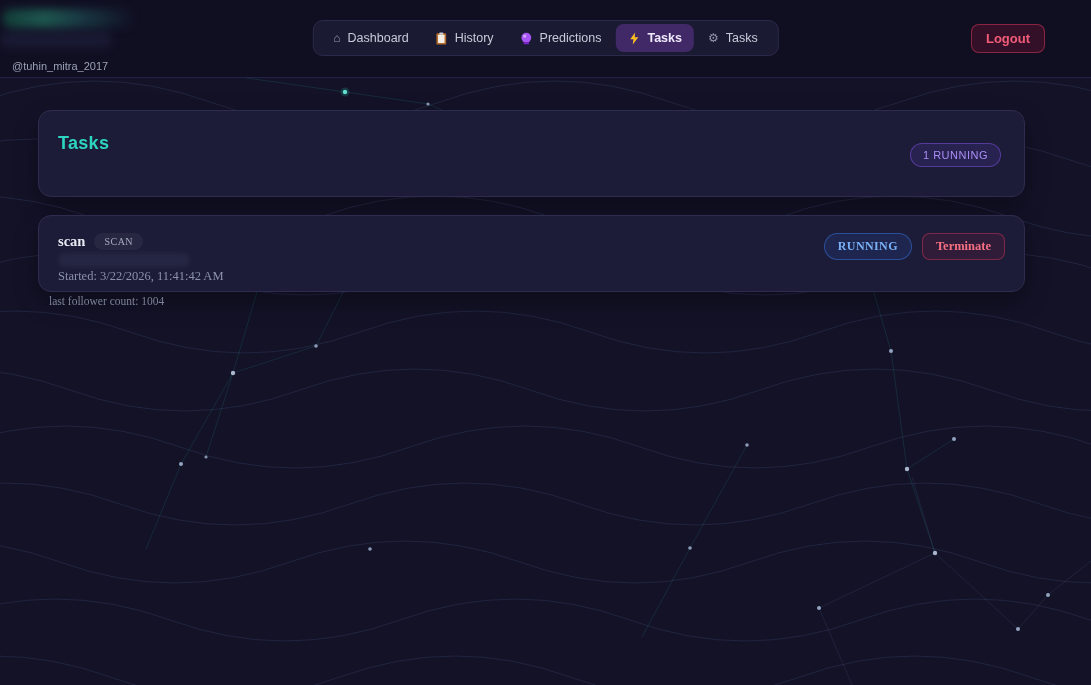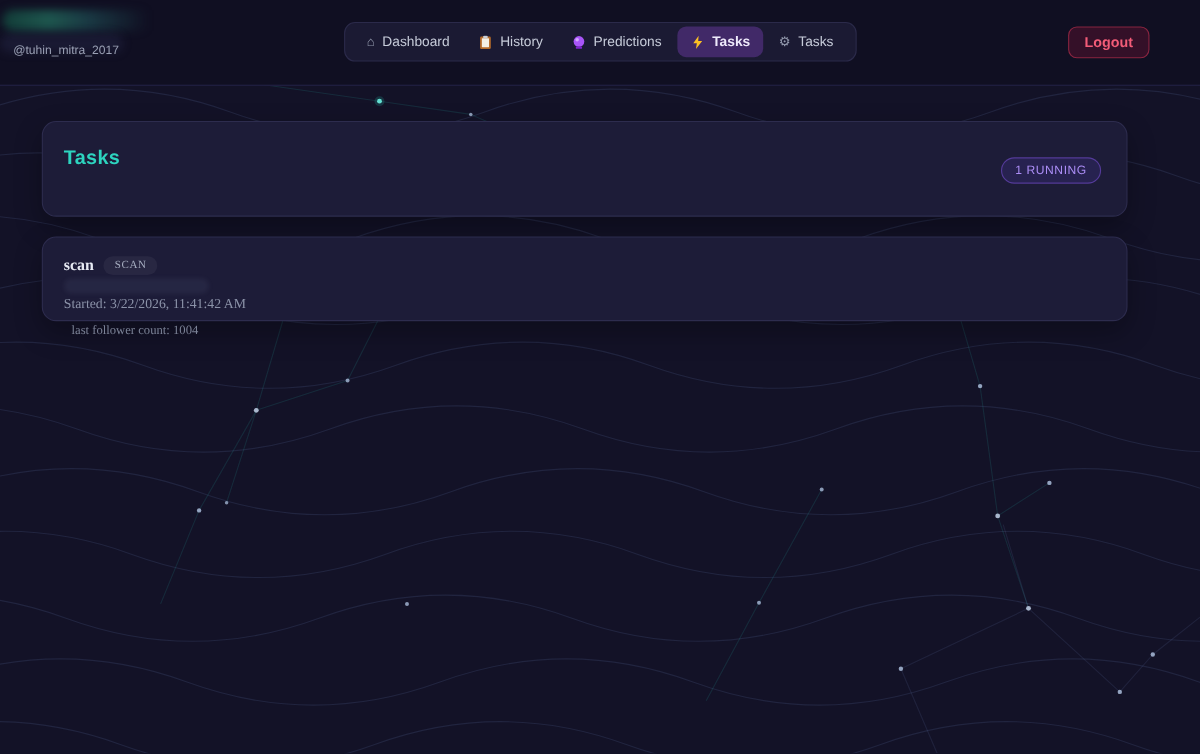--- a/index.html
+++ b/index.html
@@ -21,21 +21,21 @@
   }
   .logo-blur {
     position:absolute; left:2px; top:9px; width:140px; height:19px; border-radius:10px;
     background:linear-gradient(90deg,#123c38 0%,#1e564e 30%,#1a3a44 55%,rgba(19,30,55,0) 95%);
     filter:blur(4px);
   }
   .logo-blur2 {
     position:absolute; left:0; top:31px; width:112px; height:17px; border-radius:9px;
     background:rgba(42,46,84,0.35); filter:blur(4px);
   }
-  .username { position:absolute; left:12px; top:40px; font-size:11px; color:#9aa0b4; }
+  .username { position:absolute; left:12px; top:60px; font-size:11px; color:#9aa0b4; }
 
   nav {
     position:absolute; left:50%; top:20px; transform:translateX(-50%);
     height:36px; display:flex; align-items:center; gap:2px; padding:0 8px;
     background:#1b1a33; border:1px solid #2b2a4a; border-radius:10px;
   }
   .nav-item {
     display:flex; align-items:center; gap:7px; padding:7px 12px; border-radius:8px;
     color:#c6cbd9; font-size:12.5px; cursor:pointer; white-space:nowrap; user-select:none;
   }
@@ -80,21 +80,21 @@
   .terminate {
     padding:5px 13px; font-size:12.5px; font-weight:bold; color:#f87183;
     background:rgba(190,24,60,0.12); border:1px solid rgba(244,63,94,0.40);
     border-radius:8px; cursor:pointer;
   }
   .redacted {
     position:absolute; left:19px; top:37px; width:132px; height:14px; border-radius:7px;
     background:rgba(160,170,210,0.07); filter:blur(2px);
   }
   .task-started { position:absolute; left:19px; top:53px; font-size:12.5px; color:#8b92a8; }
-  .task-detail  { position:absolute; left:26px; top:79px; font-size:11.5px; color:#7b8296; }
+  .task-detail  { position:absolute; left:10px; top:79px; font-size:11.5px; color:#7b8296; }
 </style>
 </head>
 <body>
 
 <svg class="bg-svg" viewBox="0 0 1091 608" fill="none">
   <g stroke="#5b6ca0" stroke-opacity="0.20" stroke-width="1">
     <path d="M-20 25 q115 -42 230 0 t230 0 t230 0 t230 0 t230 0 t230 0 t230 0"></path>
     <path d="M-80 83 q115 -42 230 0 t230 0 t230 0 t230 0 t230 0 t230 0 t230 0"></path>
     <path d="M-140 140 q115 -42 230 0 t230 0 t230 0 t230 0 t230 0 t230 0 t230 0"></path>
     <path d="M-40 197 q115 -42 230 0 t230 0 t230 0 t230 0 t230 0 t230 0 t230 0"></path>
@@ -203,17 +203,21 @@
   <section class="panel panel-intro">
     <h1 class="page-title">Tasks</h1>
     <span class="badge-purple">1 RUNNING</span>
   </section>
 
   <section class="panel panel-task">
     <div class="task-title-row">
       <span class="task-name">scan</span>
       <span class="badge-gray">SCAN</span>
     </div>
+    <div class="task-actions">
+      <span class="badge-blue">RUNNING</span>
+      <button class="terminate">Terminate</button>
+    </div>
     <div class="redacted"></div>
     <div class="task-started">Started: 3/22/2026, 11:41:42 AM</div>
     <div class="task-detail">last follower count: 1004</div>
   </section>
 </main>
 
 </body></html>

